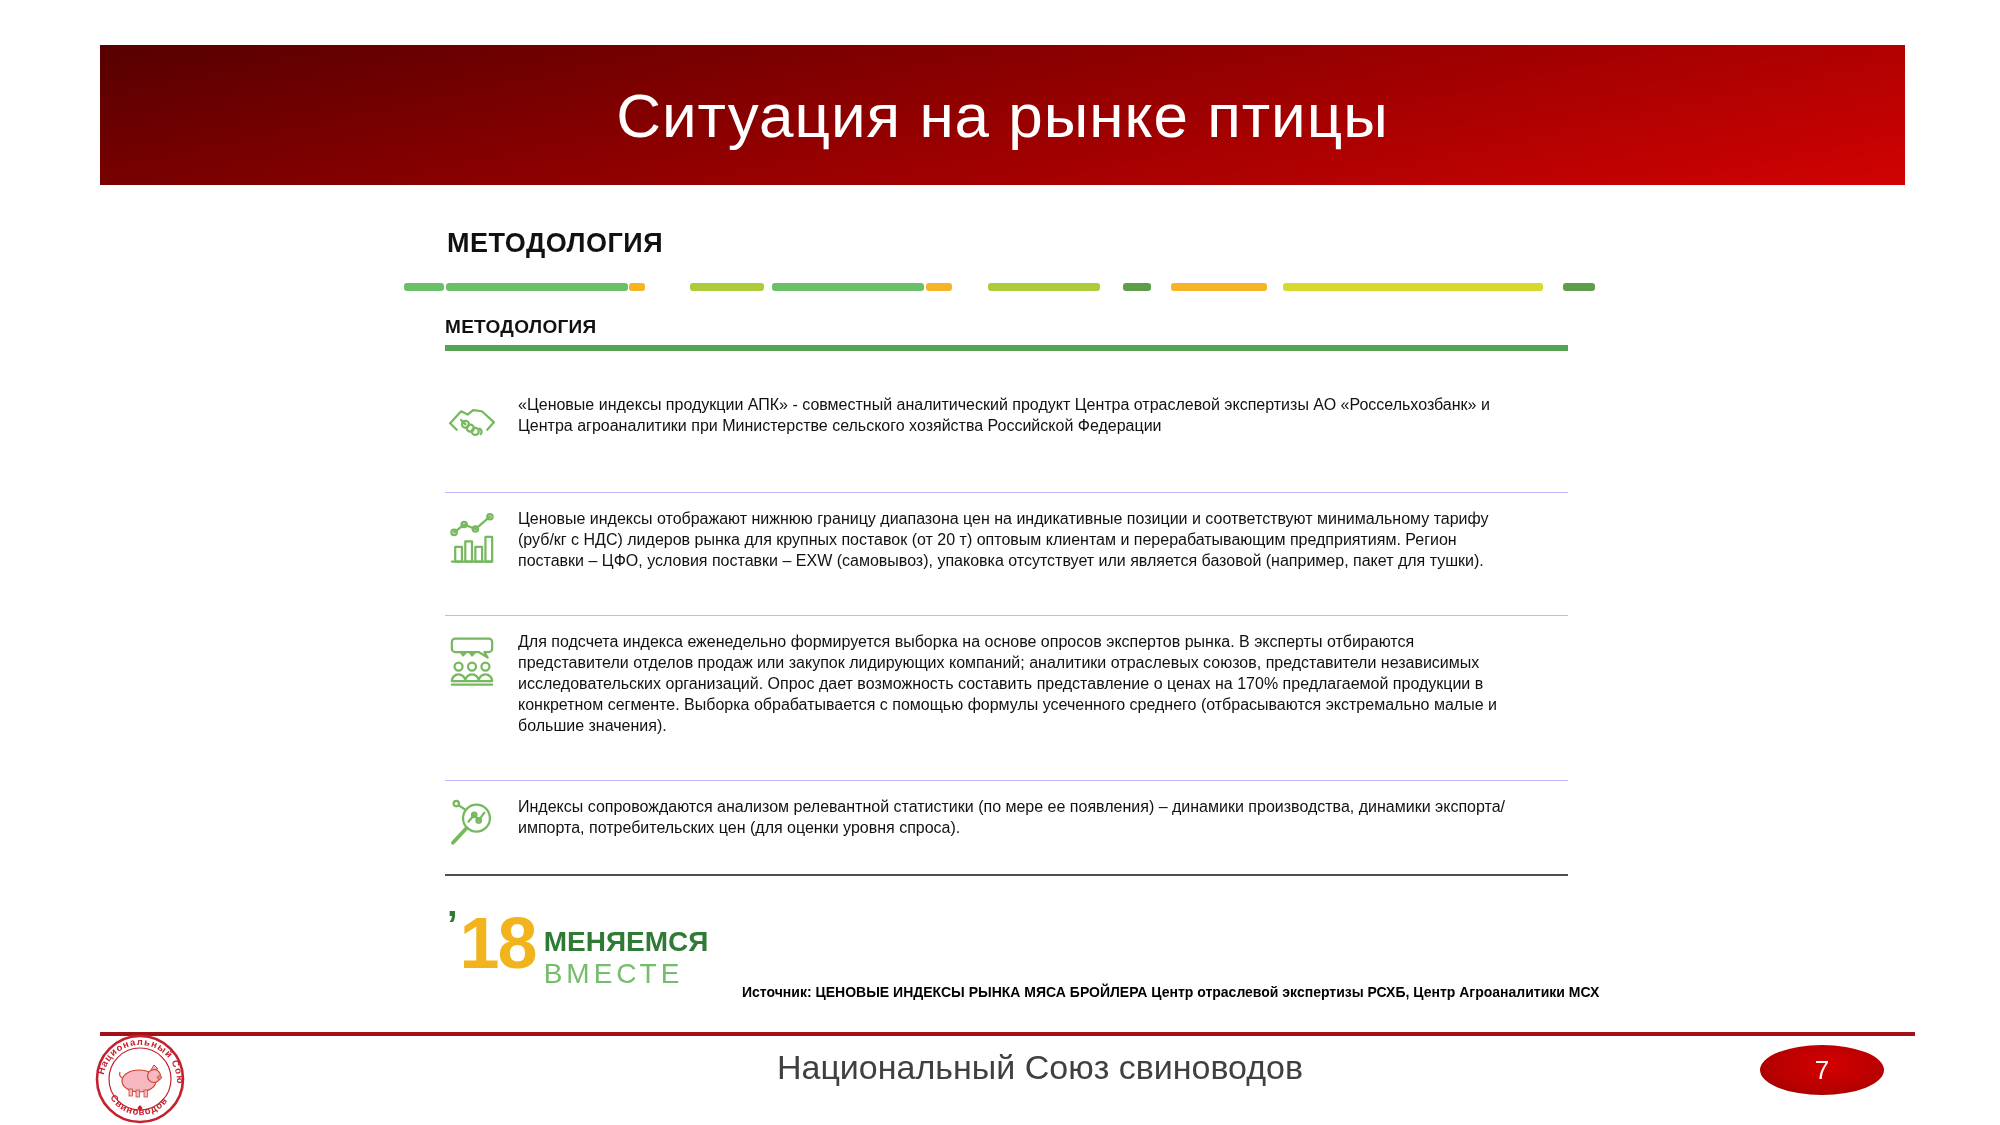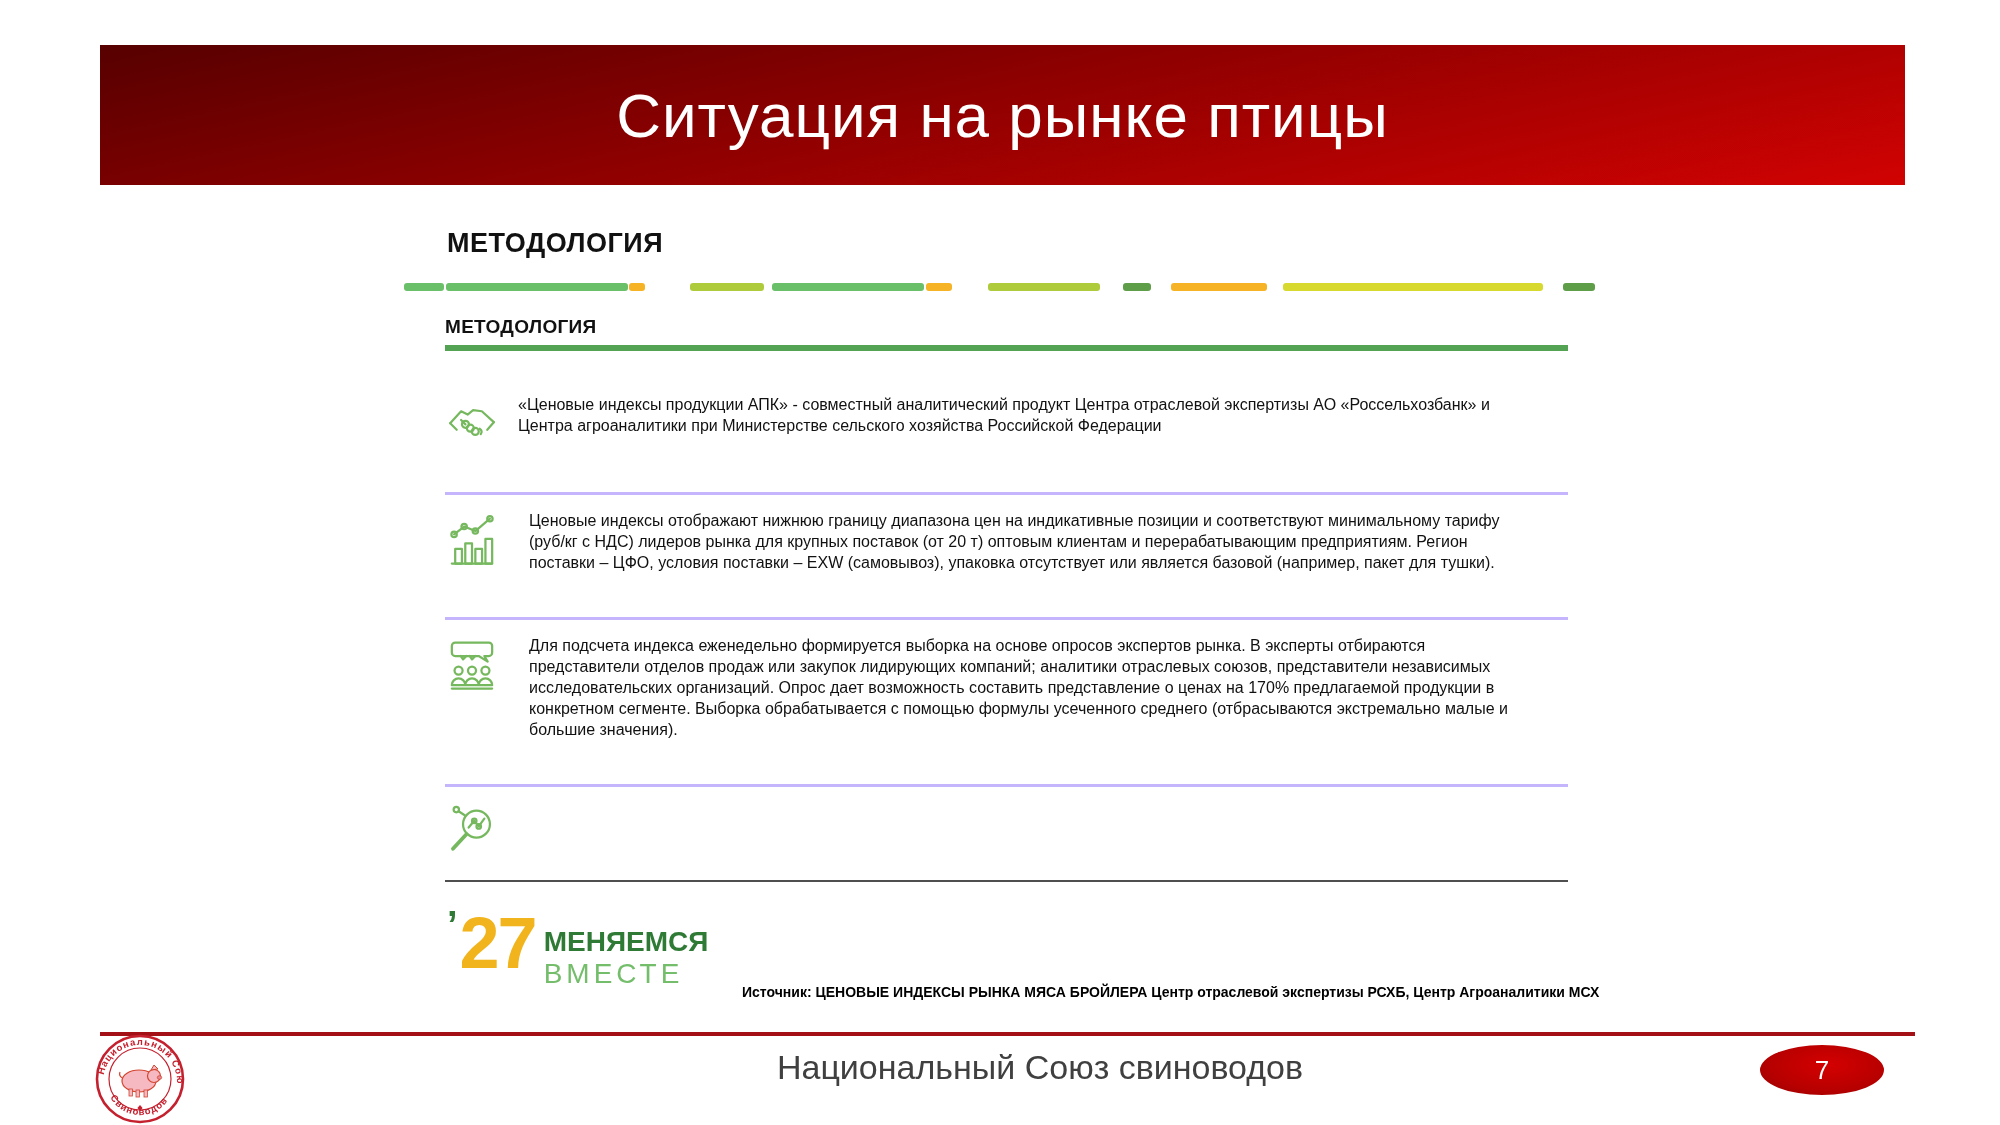--- a/index.html
+++ b/index.html
@@ -22,21 +22,21 @@
     letter-spacing:.5px;
   }
   
   .dashed-line{position:absolute;left:402px;top:283px;width:1196px;height:8px;}
   .dash{position:absolute;top:0;height:8px;border-radius:3px;}
   
   .method-block{position:absolute;left:445px;top:316px;width:1123px;}
   .block-heading{font-size:19px;font-weight:700;color:#111;letter-spacing:.3px;}
   .green-bar{margin-top:7px;height:6px;background:#54a254;}
   .method-row{display:flex;align-items:flex-start;padding:15px 0 16px 0;margin-top:28px;}
-  .method-row + .method-row{border-top:3px solid #c4b5fd;gap:11px;}
+  .method-row + .method-row{border-top:1px solid #c4b5fd;}
   .row-icon{flex:0 0 73px;padding-top:2px;}
   .row-text{flex:1;max-width:1002px;font-size:16px;line-height:21px;color:#111;}
   .block-bottom{height:0;border-top:2px solid #4f4f4f;}
   .oicon{stroke:#76b85e;fill:none;stroke-width:2;stroke-linecap:round;stroke-linejoin:round;}
   
   .logo21{position:absolute;left:447px;top:910px;display:flex;align-items:flex-start;}
   .logo21-apo{font-size:38px;font-weight:700;color:#2f7a35;line-height:30px;margin-right:2px;}
   .logo21-year{font-size:72px;font-weight:700;color:#f2b41c;line-height:66px;letter-spacing:-2px;}
   .logo21-words{margin-left:8px;display:flex;flex-direction:column;margin-top:16px;}
   .logo21-w1{font-size:28px;font-weight:700;color:#2f7a35;line-height:32px;}
@@ -142,28 +142,29 @@
             <circle cx="28" cy="18" r="12"></circle>
             <path d="M19 27 L7 40" stroke-width="3.4"></path>
             <path d="M21 21 L26 15 L30 20 L35 13"></path>
             <circle cx="26" cy="15" r="2"></circle>
             <circle cx="30" cy="20" r="2"></circle>
             <circle cx="10" cy="5" r="2.4"></circle>
             <path d="M12 6.5 L17.5 10"></path>
           </g>
         </svg>
       </span>
+      <div class="row-text">Индексы сопровождаются анализом релевантной статистики (по мере ее появления) – динамики производства, динамики экспорта/импорта, потребительских цен (для оценки уровня спроса).</div>
     </div>
 
     <div class="block-bottom"></div>
   </div>
 
   <div class="logo21">
     <span class="logo21-apo">’</span>
-    <span class="logo21-year">27</span>
+    <span class="logo21-year">18</span>
     <span class="logo21-words">
       <span class="logo21-w1">МЕНЯЕМСЯ</span>
       <span class="logo21-w2">ВМЕСТЕ</span>
     </span>
   </div>
 
   <div class="source-line">Источник: ЦЕНОВЫЕ ИНДЕКСЫ РЫНКА МЯСА БРОЙЛЕРА  Центр отраслевой экспертизы РСХБ, Центр Агроаналитики МСХ</div>
 
   <div class="footer-line"></div>
 

